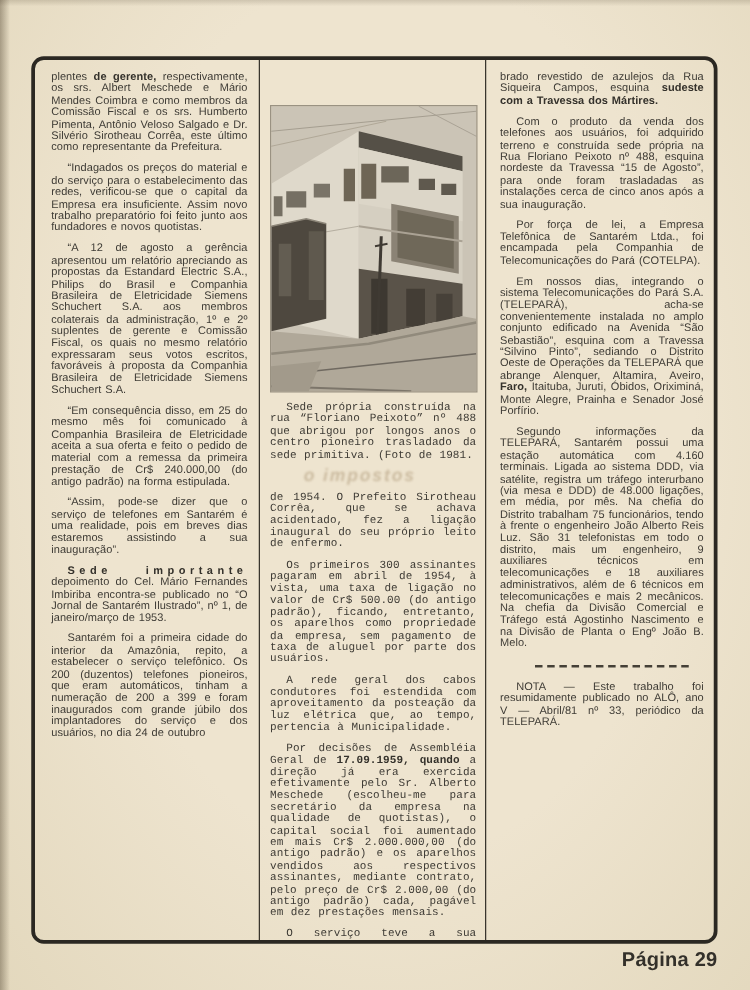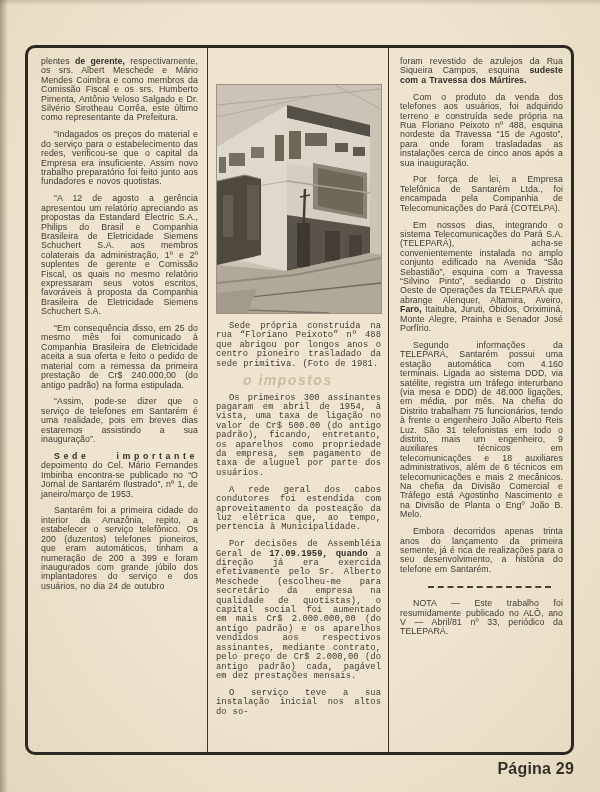--- a/index.html
+++ b/index.html
@@ -122,35 +122,35 @@
           <path d="M14 214 L164 198" stroke="#6f6960" stroke-width="1.3" fill="none"></path>
           <path d="M0 224 L112 228" stroke="#7c756a" stroke-width="1.5" fill="none"></path>
           <polygon points="0,208 40,204 30,228 0,228" fill="#a29a8b"></polygon>
         </svg>
       </div>
       <div class="caption-wrap">
           <p class="para"><span>Sede própria construída na rua “Floriano Peixoto” nº 488 que abrigou por longos anos o centro pioneiro trasladado da sede primitiva. (Foto de 1981.</span></p>
         </div>
       <div class="caption-gap"></div>
       <div>
+          <p class="para noind"><span>de 1954. O Prefeito Sirotheau Corrêa, que se achava acidentado, fez a ligação inaugural do seu próprio leito de enfermo.</span></p>
           <p class="para"><span>Os primeiros 300 assinantes pagaram em abril de 1954, à vista, uma taxa de ligação no valor de Cr$ 500.00 (do antigo padrão), ficando, entretanto, os aparelhos como propriedade da empresa, sem pagamento de taxa de aluguel por parte dos usuários.</span></p>
           <p class="para"><span>A rede geral dos cabos condutores foi estendida com aproveitamento da posteação da luz elétrica que, ao tempo, pertencia à Municipalidade.</span></p>
           <p class="para"><span>Por decisões de Assembléia Geral de </span><span class="b">17.09.1959, quando</span><span> a direção já era exercida efetivamente pelo Sr. Alberto Meschede (escolheu-me para secretário da empresa na qualidade de quotistas), o capital social foi aumentado em mais Cr$ 2.000.000,00 (do antigo padrão) e os aparelhos vendidos aos respectivos assinantes, mediante contrato, pelo preço de Cr$ 2.000,00 (do antigo padrão) cada, pagável em dez prestações mensais.</span></p>
           <p class="para"><span>O serviço teve a sua instalação inicial nos altos do so-</span></p>
         </div>
     </div>
 
     <div class="col col3">
       <div>
-          <p class="para noind"><span>foram revestido de azulejos da Rua Siqueira Campos, esquina </span><span class="b">sudeste com a Travessa dos Mártires.</span></p>
+          <p class="para noind"><span>brado revestido de azulejos da Rua Siqueira Campos, esquina </span><span class="b">sudeste com a Travessa dos Mártires.</span></p>
           <p class="para"><span>Com o produto da venda dos telefones aos usuários, foi adquirido terreno e construída sede própria na Rua Floriano Peixoto nº 488, esquina nordeste da Travessa “15 de Agosto”, para onde foram trasladadas as instalações cerca de cinco anos após a sua inauguração.</span></p>
           <p class="para"><span>Por força de lei, a Empresa Telefônica de Santarém Ltda., foi encampada pela Companhia de Telecomunicações do Pará (COTELPA).</span></p>
           <p class="para"><span>Em nossos dias, integrando o sistema Telecomunicações do Pará S.A. (TELEPARÁ), acha-se convenientemente instalada no amplo conjunto edificado na Avenida “São Sebastião”, esquina com a Travessa “Silvino Pinto”, sediando o Distrito Oeste de Operações da TELEPARÁ que abrange Alenquer, Altamira, Aveiro, </span><span class="b">Faro,</span><span> Itaituba, Juruti, Óbidos, Oriximiná, Monte Alegre, Prainha e Senador José Porfírio.</span></p>
           <p class="para"><span>Segundo informações da TELEPARÁ, Santarém possui uma estação automática com 4.160 terminais. Ligada ao sistema DDD, via satélite, registra um tráfego interurbano (via mesa e DDD) de 48.000 ligações, em média, por mês. Na chefia do Distrito trabalham 75 funcionários, tendo à frente o engenheiro João Alberto Reis Luz. São 31 telefonistas em todo o distrito, mais um engenheiro, 9 auxiliares técnicos em telecomunicações e 18 auxiliares administrativos, além de 6 técnicos em telecomunicações e mais 2 mecânicos. Na chefia da Divisão Comercial e Tráfego está Agostinho Nascimento e na Divisão de Planta o Engº João B. Melo.</span></p>
-          <p class="para"><span>Embora decorridos apenas trinta anos do lançamento da primeira semente, já é rica de realizações para o seu desenvolvimento, a história do telefone em Santarém.</span></p>
         </div>
       <div class="note-divider"></div>
       <div class="note-wrap">
           <p class="para"><span>NOTA — Este trabalho foi resumidamente publicado no ALÔ, ano V — Abril/81 nº 33, periódico da TELEPARÁ.</span></p>
         </div>
     </div>
 
   </div>
 
   <div class="ghost">o impostos</div>

